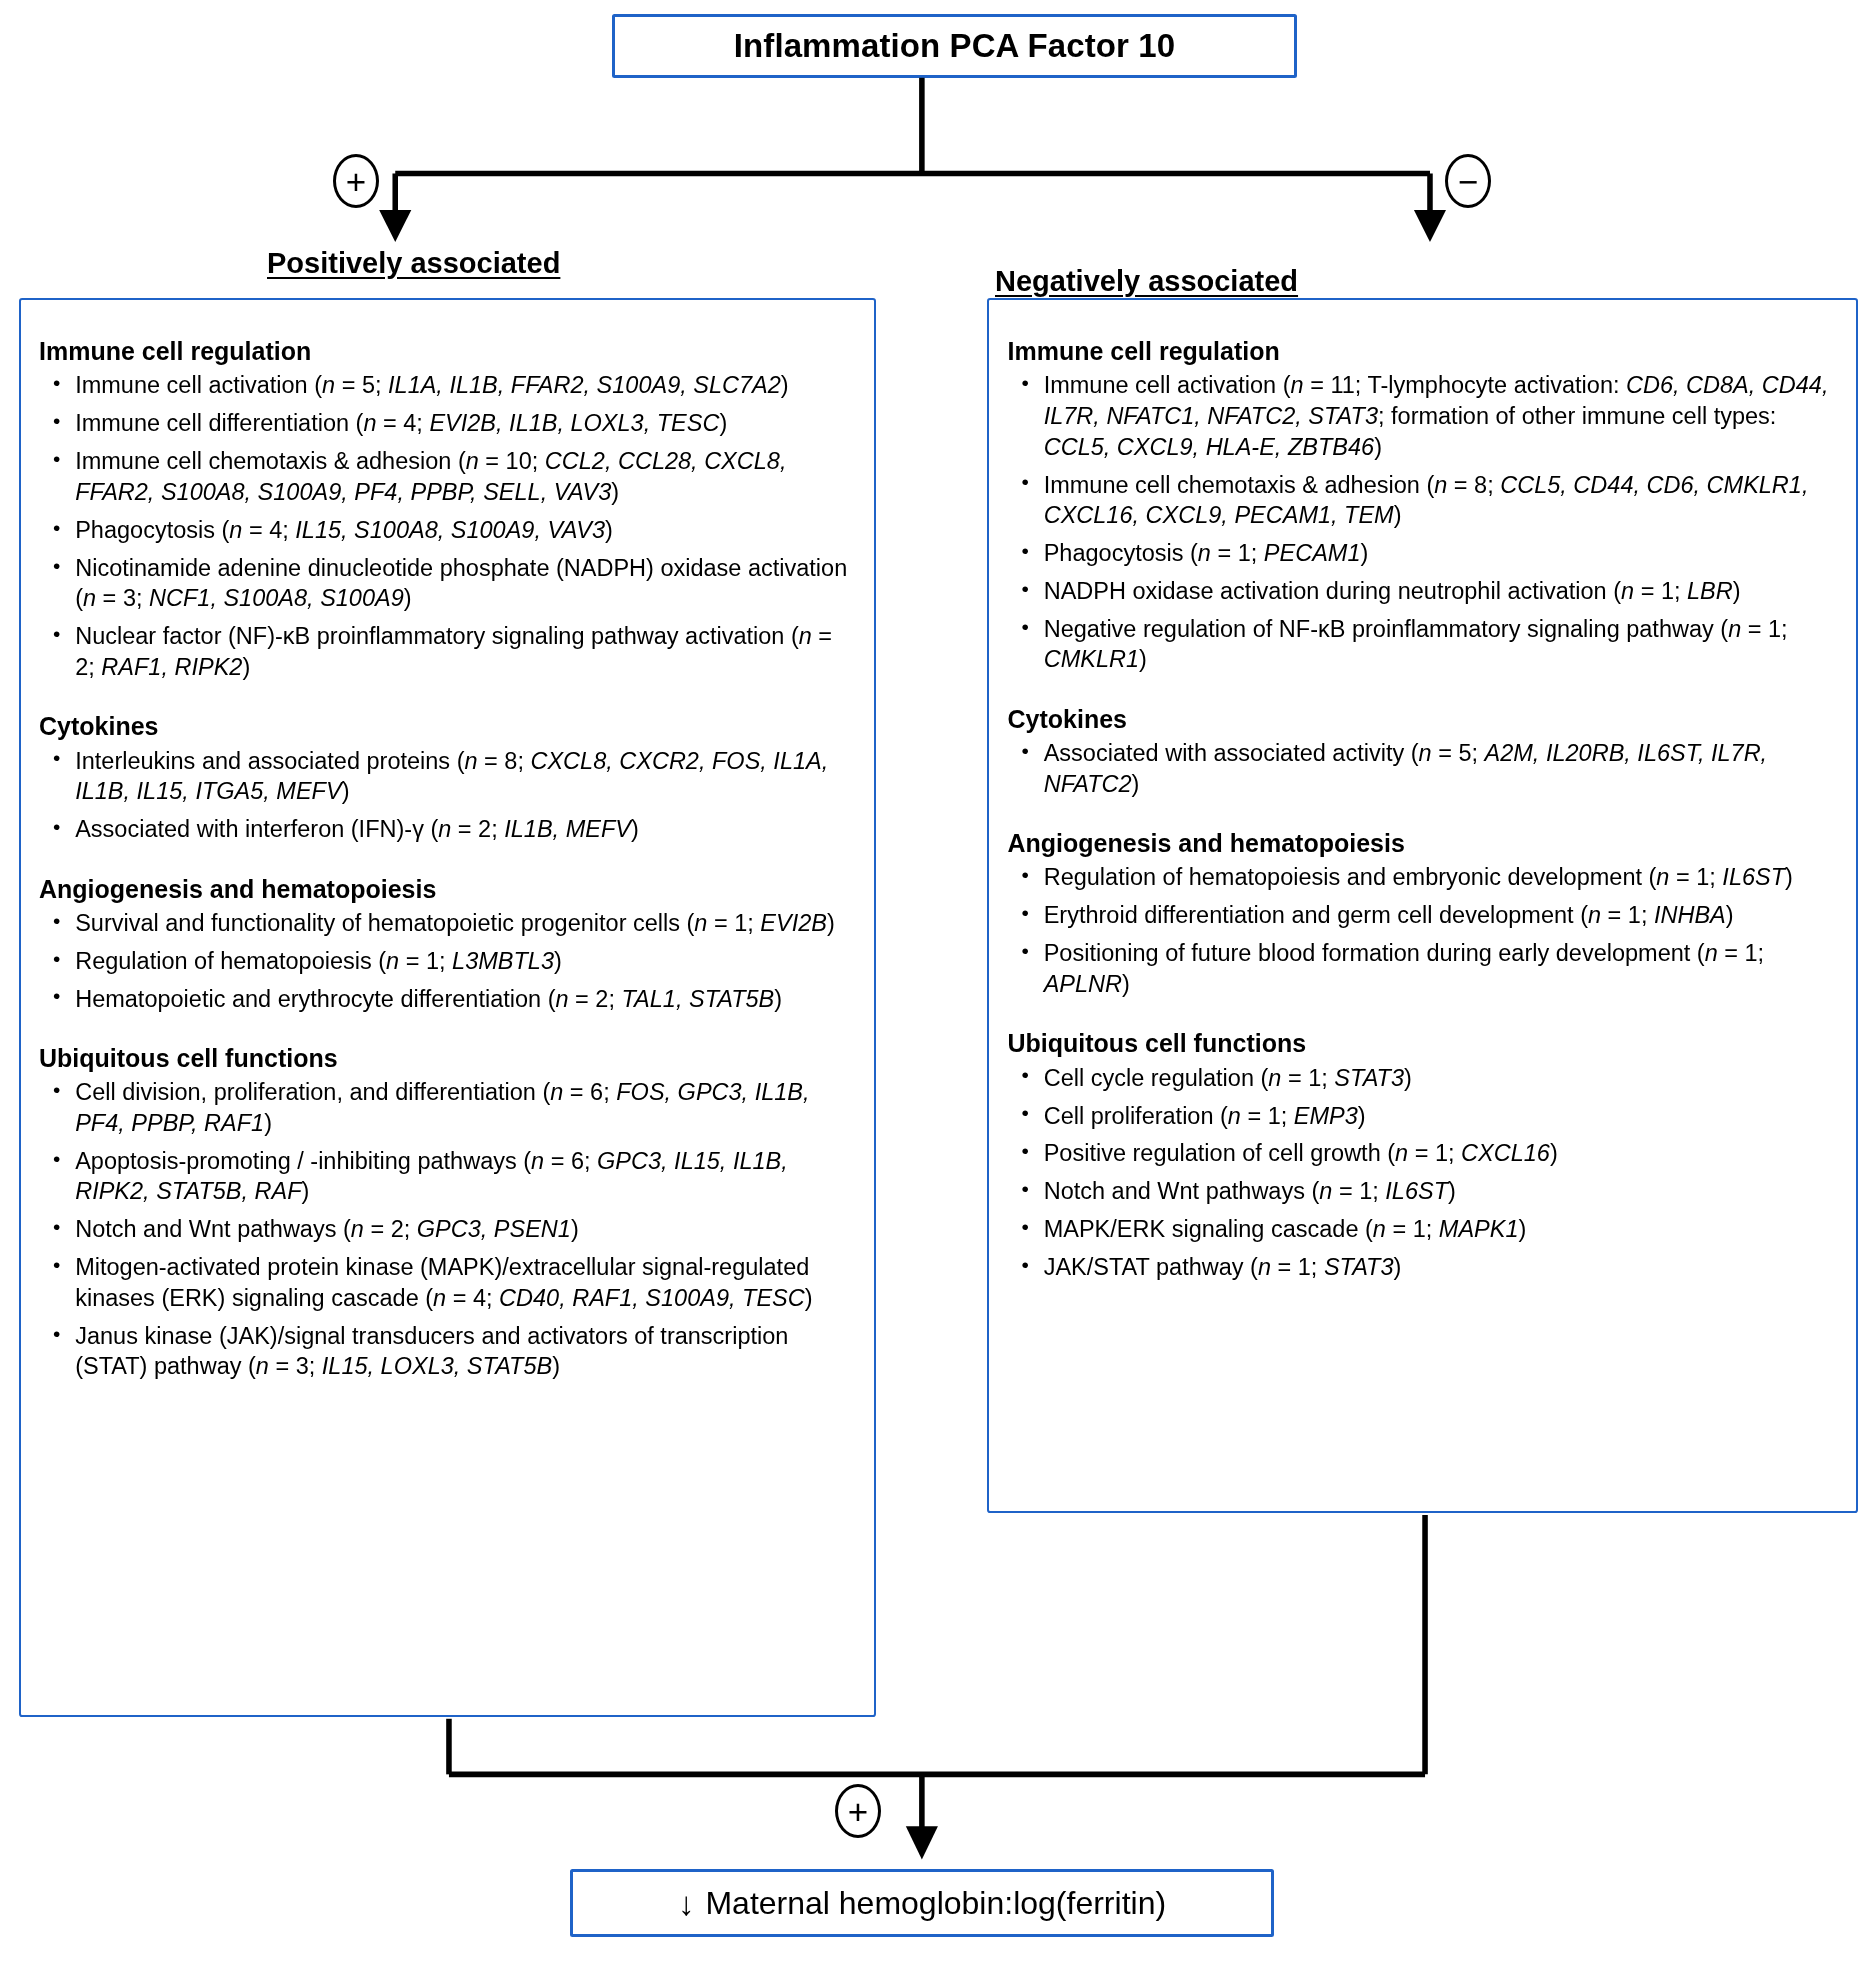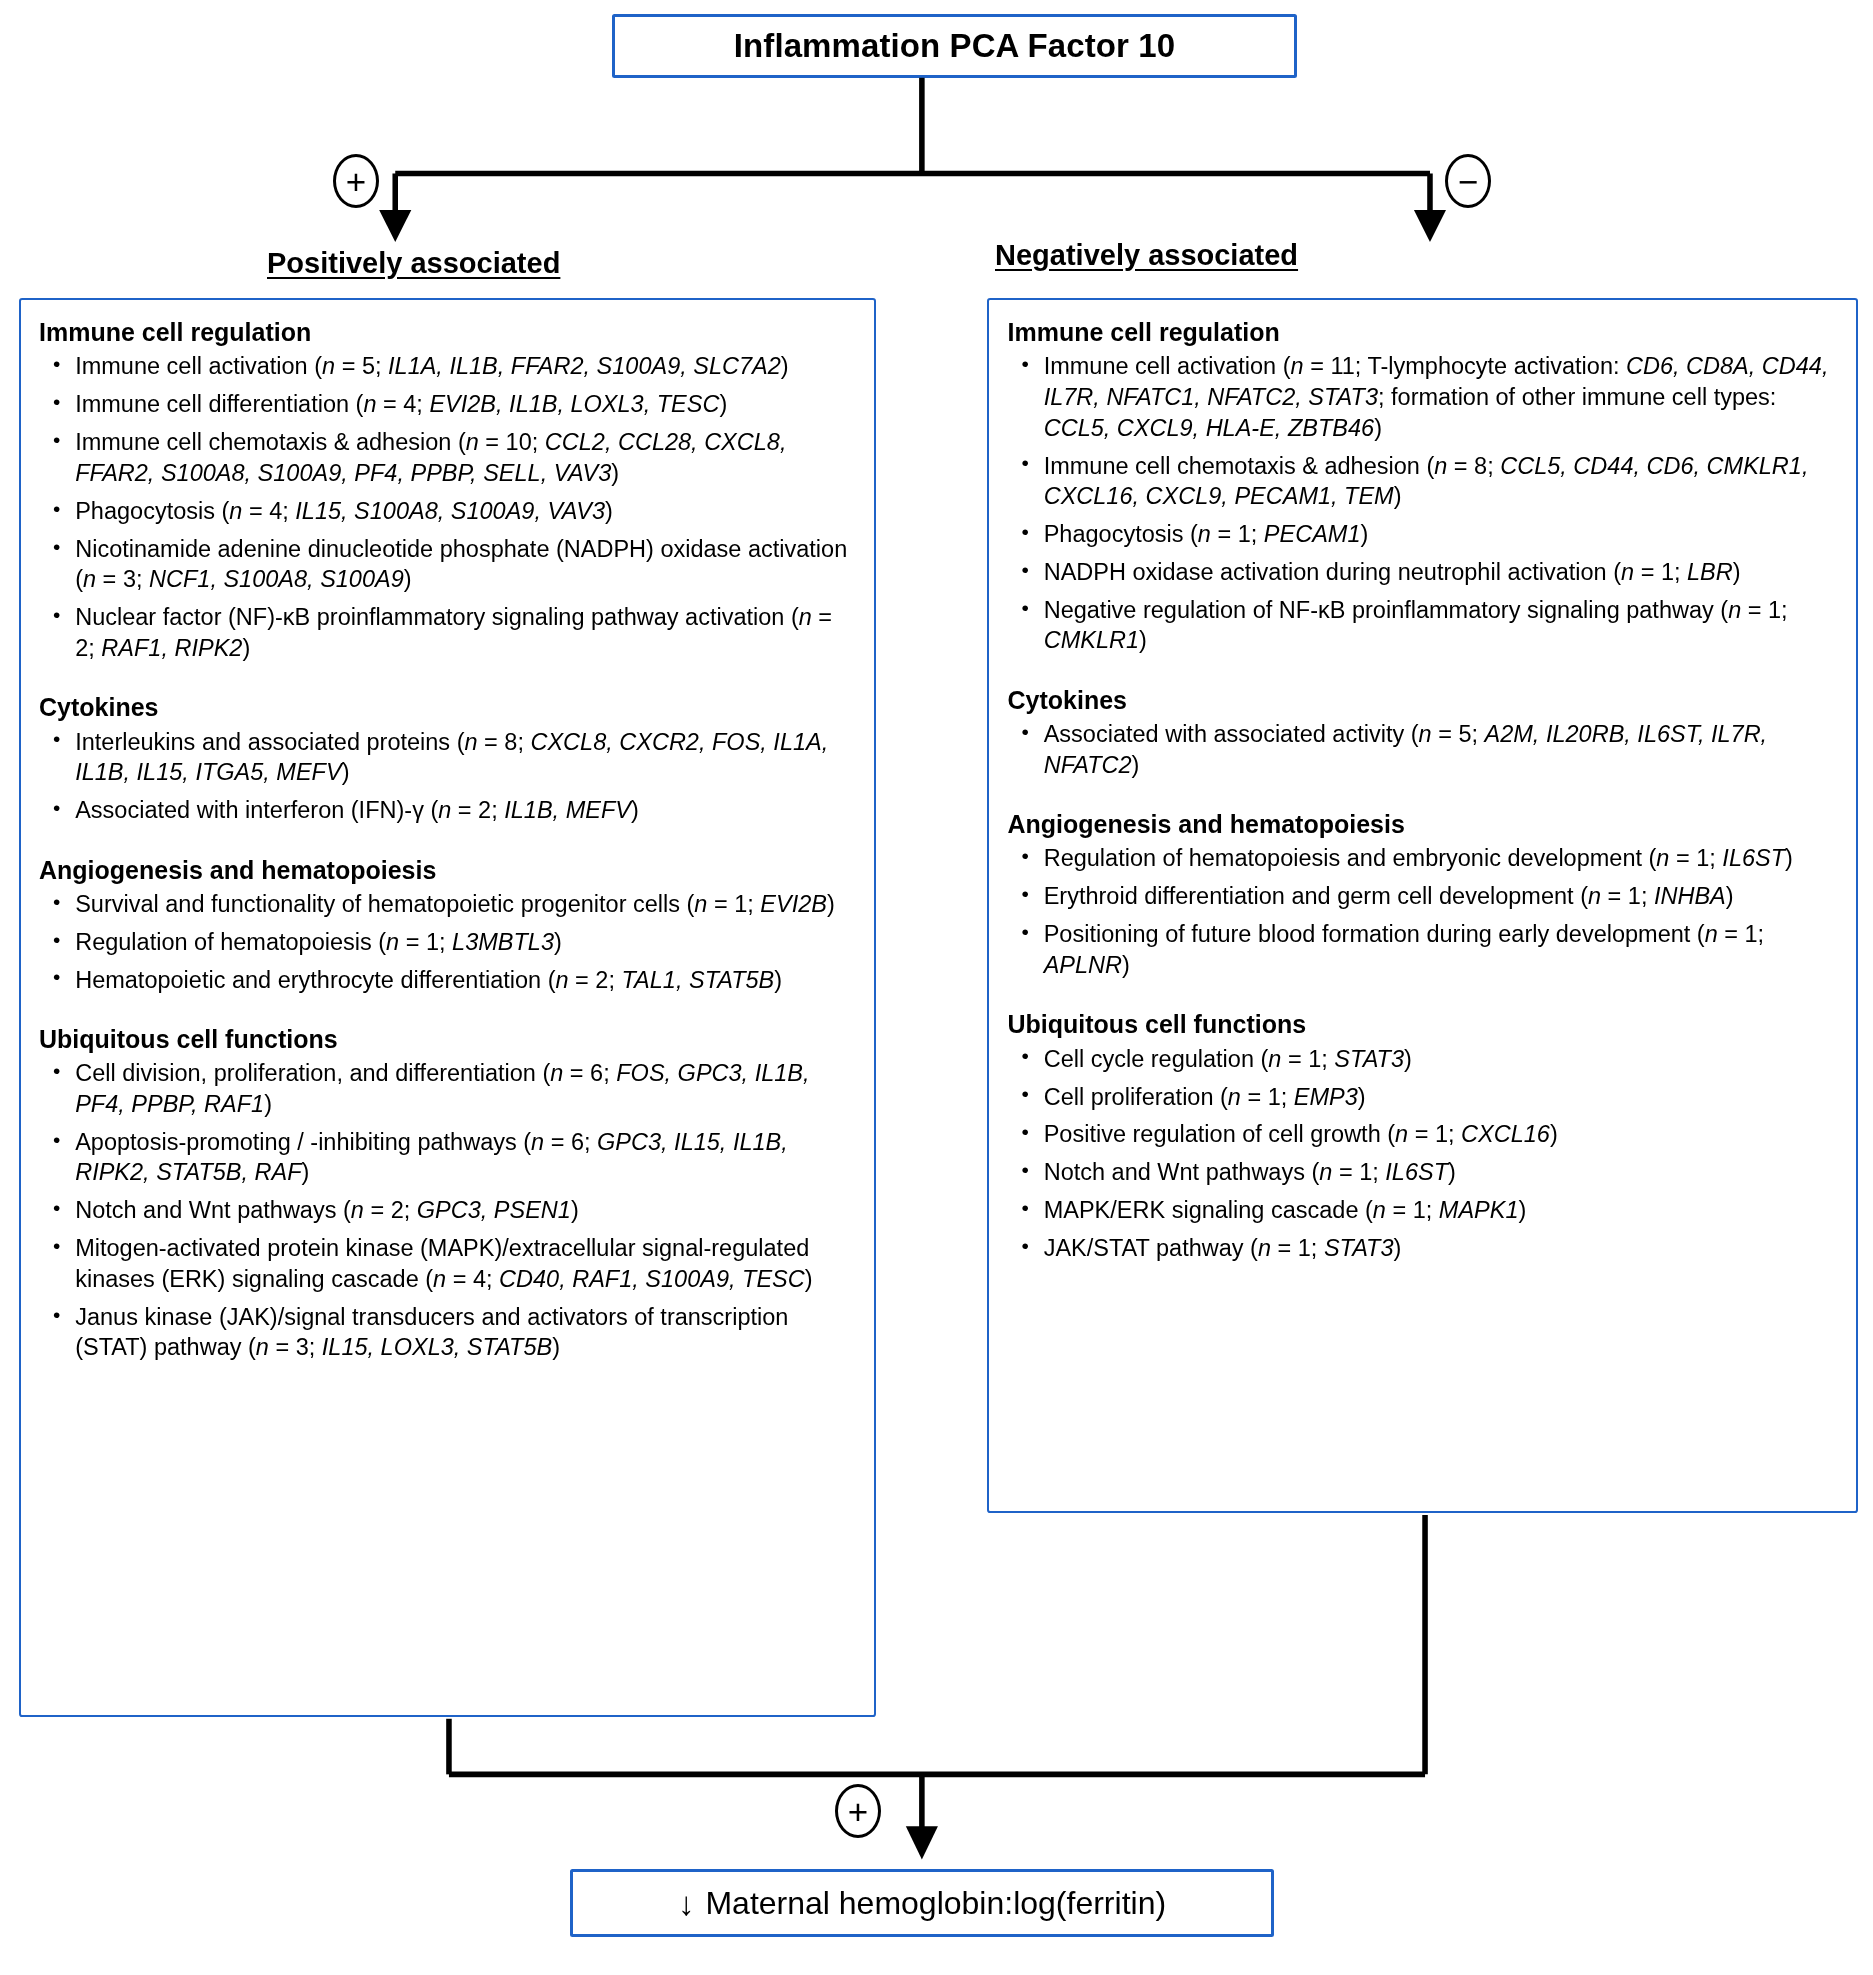--- a/index.html
+++ b/index.html
@@ -68,21 +68,21 @@
   .col-header {
     position: absolute;
     font-size: 29px;
     font-weight: bold;
     color: #000;
     text-decoration: underline;
     text-underline-offset: 3.7px;
     white-space: nowrap;
   }
   #header-pos { left: 267px;  top: 247px; }
-  #header-neg { left: 995px; top: 239px; text-decoration: underline; }
+  #header-neg { left: 995px; top: 265px; text-decoration: underline; }
 
   
   .panel {
     position: absolute;
     border: 2.5px solid #1f63c8;
     border-radius: 3.1px;
     background: #ffffff;
     padding: 17.3px 18.5px 16px 18.5px;
   }
   #panel-pos {
@@ -91,21 +91,21 @@
     width: 857px;
     height: 1419px;
   }
   #panel-neg {
     left: 987px;
     top: 298px;
     width: 871px;
     height: 1215px;
   }
 
-  .group { margin-bottom: 0; }
+  .group { margin-bottom: 0; margin-top: 19px; }
   .group + .group { margin-top: 29px; }
   .group-title {
     font-size: 25px;
     font-weight: bold;
     color: #000;
     line-height: 1.22;
     margin: 0 0 3.7px 0;
   }
   ul.bullets {
     margin: 0;

